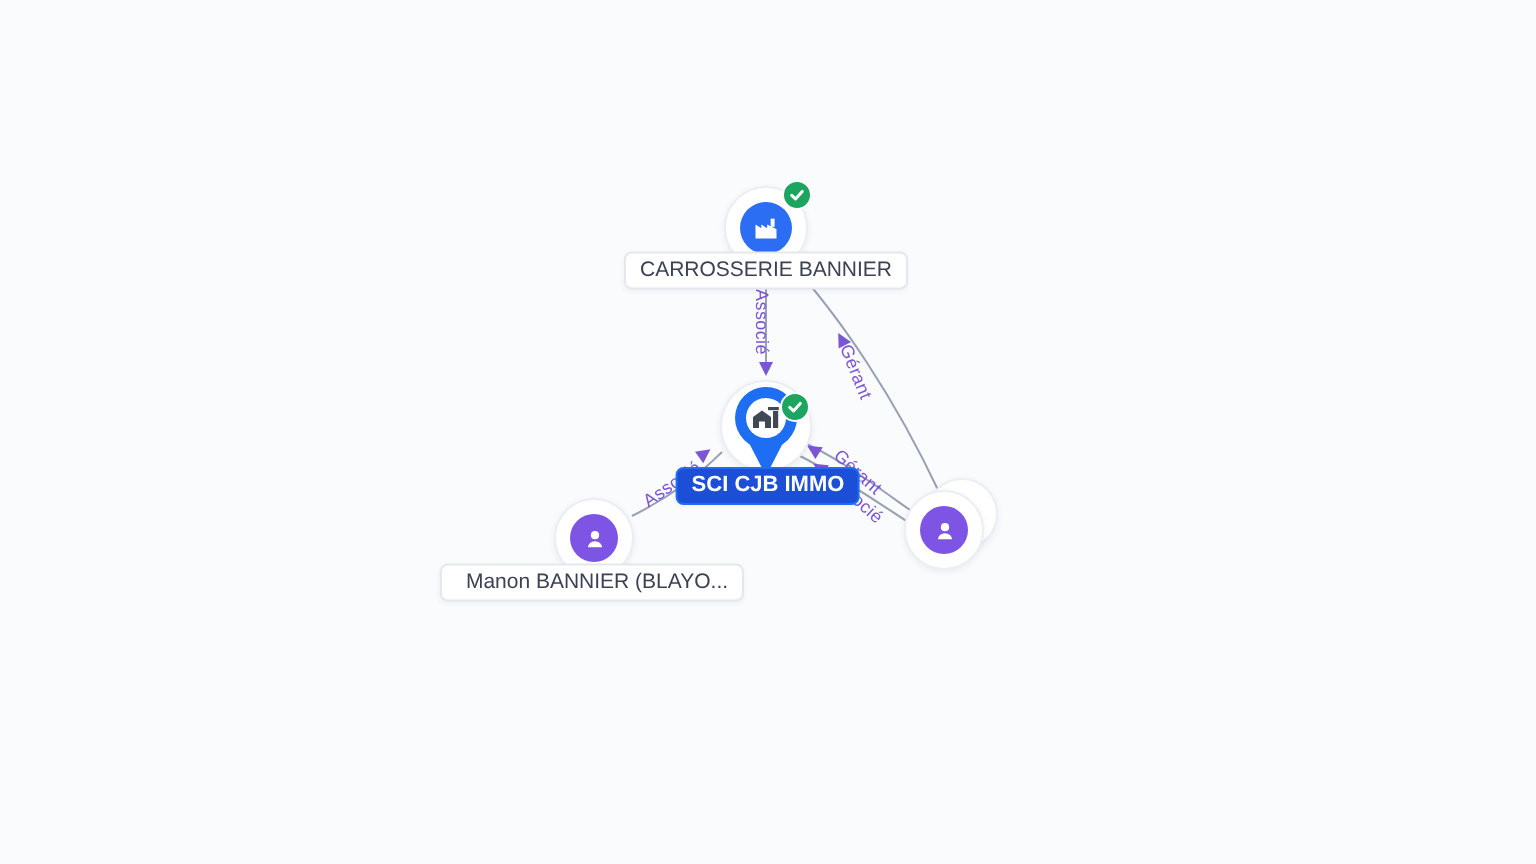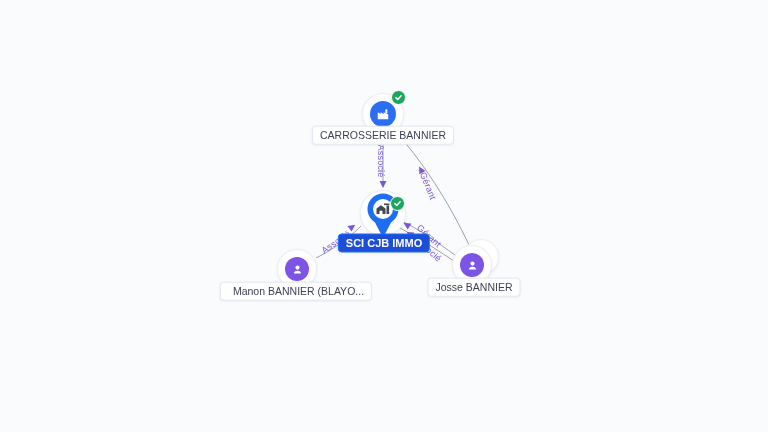--- a/index.html
+++ b/index.html
@@ -121,15 +121,14 @@
     <div class="disc center" style="left:9px;top:-8px;width:34px;height:34px;"></div>
     <div class="disc center" style="left:0;top:0;width:38px;height:38px;">
       <div class="inner-circle inner-purple" style="width:24px;height:24px;">
         <svg width="13" height="13" viewBox="0 0 24 24" fill="#fff">
           <circle cx="12" cy="8.5" r="3.8"></circle>
           <path d="M5.5 19.5 a6.5 5.4 0 0 1 13 0 Z"></path>
         </svg>
       </div>
     </div>
   </div>
-  <div class="pill center" style="left:474px;top:287px;">Josse BANNIER</div>
 
 </div>
 
 </body></html>

